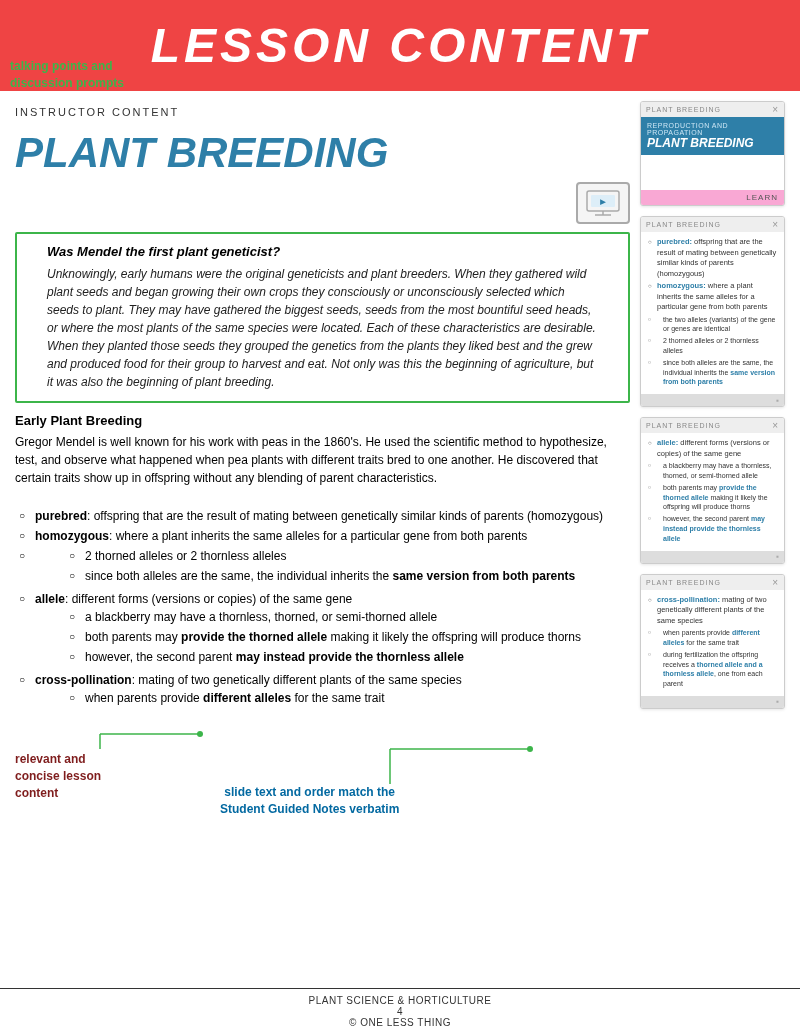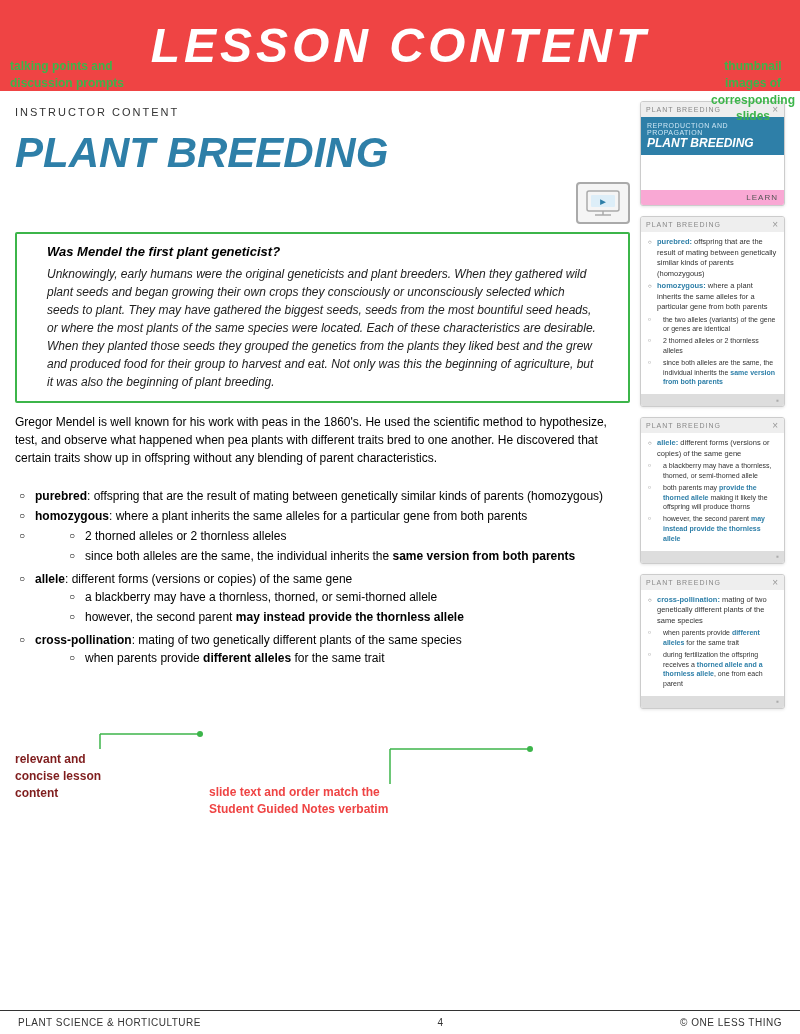--- a/index.html
+++ b/index.html
@@ -261,20 +261,21 @@
       justify-content: space-between;
       align-items: center;
       padding: 6px 18px;
       font-size: 10px;
       color: #333;
       letter-spacing: 0.5px;
       position: absolute;
       bottom: 0;
       left: 0;
       right: 0;
+      flex-direction: column;
     }
 
     
     .top-left-annotation {
       position: absolute;
       top: 58px;
       left: 10px;
       color: #3cb54a;
       font-size: 12px;
       font-weight: bold;
@@ -300,26 +301,20 @@
 
   <div class="header-banner">
     <h1>LESSON CONTENT</h1>
   </div>
 
   <div class="top-left-annotation">
     <span style="white-space:pre-line;">talking points and
 discussion prompts</span>
   </div>
 
-  <div class="top-right-annotation">
-    <span style="white-space:pre-line;">thumbnail
-images of
-corresponding
-slides</span>
-  </div>
 
   <div class="content-wrapper">
 
     <div class="main-content">
 
       <div class="instructor-label">INSTRUCTOR CONTENT</div>
       <div class="plant-breeding-title">PLANT BREEDING</div>
 
       <div class="slide-icon-area">
         <div class="slide-icon">
@@ -331,39 +326,41 @@
             <text x="18" y="15" text-anchor="middle" font-size="7" fill="#2e7fa8" font-weight="bold">▶</text>
           </svg>
         </div>
       </div>
 
       <div class="question-box">
         <div class="question">Was Mendel the first plant geneticist?</div>
         <div class="answer-text">Unknowingly, early humans were the original geneticists and plant breeders. When they gathered wild plant seeds and began growing their own crops they consciously or unconsciously selected which seeds to plant. They may have gathered the biggest seeds, seeds from the most bountiful seed heads, or where the most plants of the same species were located. Each of these characteristics are desirable. When they planted those seeds they grouped the genetics from the plants they liked best and the grew and produced food for their group to harvest and eat. Not only was this the beginning of agriculture, but it was also the beginning of plant breeding.</div>
       </div>
 
+      <div class="section-heading">Early Plant Breeding</div>
       <div class="section-body">Gregor Mendel is well known for his work with peas in the 1860's. He used the scientific method to hypothesize, test, and observe what happened when pea plants with different traits bred to one another. He discovered that certain traits show up in offspring without any blending of parent characteristics.</div>
 
       <ul class="bullet-list">
         <li>
           <span class="bold-term">purebred</span><span>: offspring that are the result of mating between genetically similar kinds of parents (homozygous)</span>
         </li>
         <li>
           <span class="bold-term">homozygous</span><span>: where a plant inherits the same alleles for a particular gene from both parents</span>
         </li>
         <li>
           <ul class="bullet-list level2">
             <li>2 thorned alleles or 2 thornless alleles</li>
             <li>since both alleles are the same, the individual inherits the <span class="bold-term">same version from both parents</span></li>
           </ul>
         </li>
         <li>
           <span class="bold-term">allele</span><span>: different forms (versions or copies) of the same gene</span>
           <ul class="bullet-list level2">
             <li>a blackberry may have a thornless, thorned, or semi-thorned allele</li>
+            <li>both parents may <span class="bold-term">provide the thorned allele</span> making it likely the offspring will produce thorns</li>
             <li>however, the second parent <span class="bold-term">may instead provide the thornless allele</span></li>
           </ul>
         </li>
         <li>
           <span class="bold-term">cross-pollination</span><span>: mating of two genetically different plants of the same species</span>
           <ul class="bullet-list level2">
             <li>when parents provide <span class="bold-term">different alleles</span> for the same trait</li>
           </ul>
         </li>
       </ul>
@@ -450,21 +447,21 @@
       <circle cx="200" cy="5" r="3" fill="#3cb54a"></circle>
       <line x1="390" y1="55" x2="390" y2="20" stroke="#3cb54a" stroke-width="1.5"></line>
       <line x1="390" y1="20" x2="530" y2="20" stroke="#3cb54a" stroke-width="1.5"></line>
       <circle cx="530" cy="20" r="3" fill="#3cb54a"></circle>
     </svg>
     <div style="position:absolute; left:15px; top:22px; color:#7f1d1d; font-size:12px; font-weight:bold; line-height:1.4;">
       <span style="white-space:pre-line;">relevant and
 concise lesson
 content</span>
     </div>
-    <div style="position:absolute; left:209px; top:55px; color:#ef4444; font-size:12px; font-weight:bold; line-height:1.4; ">
+    <div style="position:absolute; left:220px; top:55px; color:#0369a1; font-size:12px; font-weight:bold; line-height:1.4; text-align:center;">
       <span style="white-space:pre-line;">slide text and order match the
 Student Guided Notes verbatim</span>
     </div>
   </div>
 
   <div class="page-footer">
     <span>PLANT SCIENCE &amp; HORTICULTURE</span>
     <span>4</span>
     <span>© ONE LESS THING</span>
   </div>

